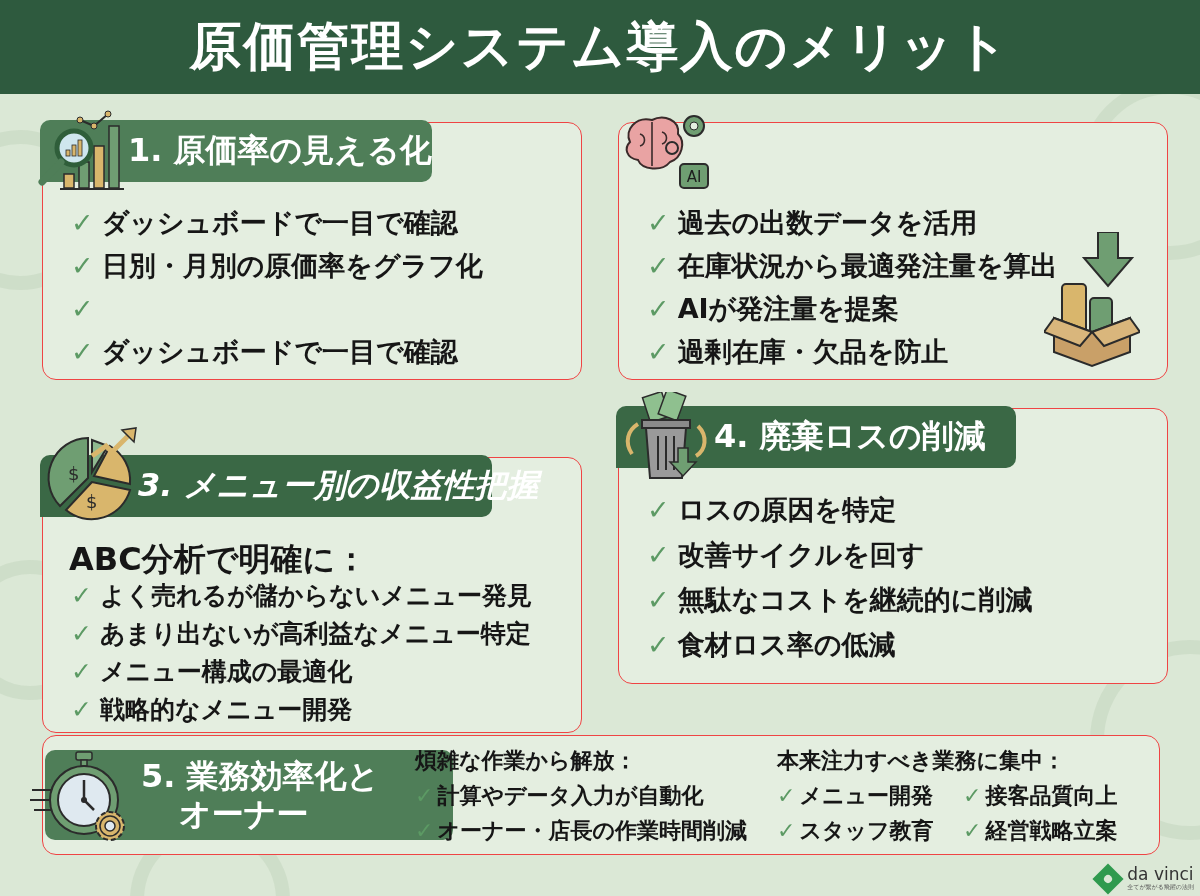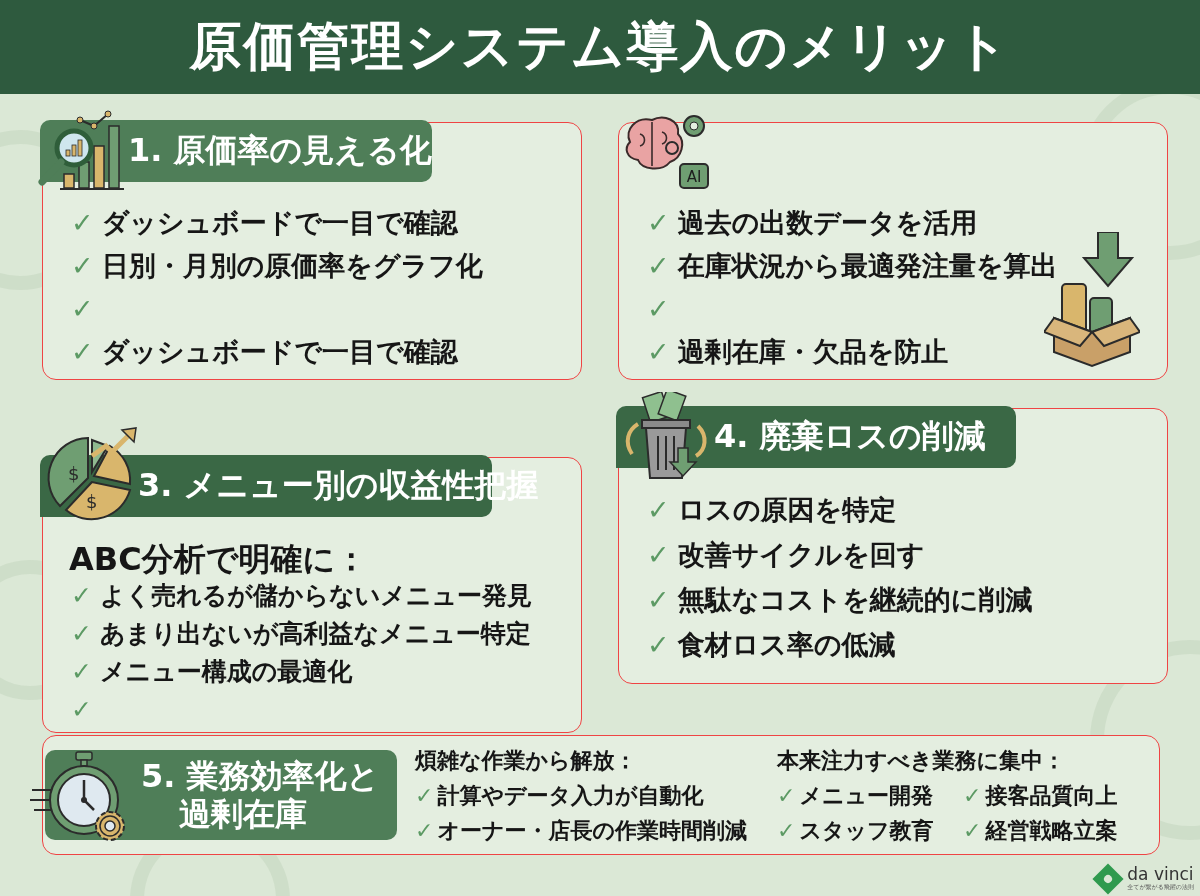--- a/index.html
+++ b/index.html
@@ -118,20 +118,21 @@
     <li style="font-size:27px;height:43px;">
         <span class="chk">✓</span>
         <span>過去の出数データを活用</span>
       </li>
     <li style="font-size:27px;height:43px;">
         <span class="chk">✓</span>
         <span>在庫状況から最適発注量を算出</span>
       </li>
     <li style="font-size:27px;height:43px;">
         <span class="chk">✓</span>
+        <span>AIが発注量を提案</span>
       </li>
     <li style="font-size:27px;height:43px;">
         <span class="chk">✓</span>
         <span>過剰在庫・欠品を防止</span>
       </li>
   </ul>
 </div>
 <svg class="icon" style="left:622px;top:112px;" width="90" height="82" viewBox="0 0 90 82">
   <path d="M8 30 C2 18 14 4 30 8 C42 2 58 8 56 22 C64 30 60 46 48 50 C40 60 20 58 16 48 C4 46 2 36 8 30 Z" fill="#e9a3a3" stroke="#3a2a2a" stroke-width="2"></path>
   <path d="M30 10 L30 54 M18 22 C24 24 24 32 18 34 M40 20 C46 22 46 30 40 32" fill="none" stroke="#3a2a2a" stroke-width="1.6"></path>
@@ -144,39 +145,40 @@
 <svg class="icon" style="left:1044px;top:232px;" width="96" height="136" viewBox="0 0 96 136">
   <polygon points="54,0 74,0 74,26 88,26 64,54 40,26 54,26" fill="#6f9e72" stroke="#2b2b2b" stroke-width="2"></polygon>
   <rect x="18" y="52" width="24" height="50" rx="4" fill="#d9b66c" stroke="#2b2b2b" stroke-width="2"></rect>
   <rect x="46" y="66" width="22" height="36" rx="4" fill="#6f9e72" stroke="#2b2b2b" stroke-width="2"></rect>
   <polygon points="10,86 48,100 86,86 86,120 48,134 10,120" fill="#c9a068" stroke="#2b2b2b" stroke-width="2"></polygon>
   <polygon points="10,86 0,100 36,114 48,100" fill="#d9b67c" stroke="#2b2b2b" stroke-width="2"></polygon>
   <polygon points="86,86 96,100 60,114 48,100" fill="#d9b67c" stroke="#2b2b2b" stroke-width="2"></polygon>
 </svg>
 
 <div class="card" style="left:42px;top:457px;width:540px;height:276px;">
-  <div class="tab dark" style="left:-3px;top:-3px;width:452px;height:62px;padding-left:98px;font-size:32px;">
+  <div class="tab dark" style="left:-3px;top:-3px;width:452px;height:62px;padding-left:98px;font-size:32px;font-style:italic;">
     <span>3. メニュー別の収益性把握</span>
   </div>
   <div class="lead" style="left:26px;top:80px;font-size:32px;">ABC分析で明確に：</div>
   <ul class="checks" style="left:28px;top:118px;">
     <li style="font-size:25px;height:38px;">
         <span class="chk">✓</span>
         <span>よく売れるが儲からないメニュー発見</span>
       </li>
     <li style="font-size:25px;height:38px;">
         <span class="chk">✓</span>
         <span>あまり出ないが高利益なメニュー特定</span>
       </li>
     <li style="font-size:25px;height:38px;">
         <span class="chk">✓</span>
         <span>メニュー構成の最適化</span>
       </li>
     <li style="font-size:25px;height:38px;">
         <span class="chk">✓</span>
+        <span>戦略的なメニュー開発</span>
       </li>
   </ul>
 </div>
 <svg class="icon" style="left:38px;top:424px;" width="110" height="100" viewBox="0 0 110 100">
   <path d="M50 54 L50 14 A40 40 0 0 0 22 82 Z" fill="#6f9e72" stroke="#2b2b2b" stroke-width="2"></path>
   <path d="M54 58 L28 86 A40 40 0 0 0 92 66 Z" fill="#d9b66c" stroke="#2b2b2b" stroke-width="2"></path>
   <path d="M56 52 L92 60 A40 40 0 0 0 72 22 Z" fill="#d9b66c" stroke="#2b2b2b" stroke-width="2"></path>
   <path d="M54 16 L54 48 L70 22 Z" fill="#8fb98f" stroke="#2b2b2b" stroke-width="2"></path>
   <polyline points="54,32 68,22 74,28 92,10" fill="none" stroke="#d9b66c" stroke-width="5"></polyline>
   <polygon points="84,6 98,4 96,18" fill="#d9b66c" stroke="#2b2b2b" stroke-width="1.5"></polygon>
@@ -214,23 +216,23 @@
   <path d="M24 36 L64 36 L60 86 L28 86 Z" fill="#9a9a9a" stroke="#2b2b2b" stroke-width="2"></path>
   <line x1="36" y1="44" x2="36" y2="78" stroke="#2b2b2b" stroke-width="2"></line>
   <line x1="44" y1="44" x2="44" y2="78" stroke="#2b2b2b" stroke-width="2"></line>
   <line x1="52" y1="44" x2="52" y2="78" stroke="#2b2b2b" stroke-width="2"></line>
   <path d="M10 62 C2 50 6 38 16 32" fill="none" stroke="#d9b66c" stroke-width="4"></path>
   <path d="M76 34 C86 44 84 58 74 64" fill="none" stroke="#d9b66c" stroke-width="4"></path>
   <polygon points="56,56 66,56 66,70 74,70 61,84 48,70 56,70" fill="#6f9e72" stroke="#2b2b2b" stroke-width="1.5"></polygon>
 </svg>
 
 <div class="card" style="left:42px;top:735px;width:1118px;height:120px;">
-  <div class="tab" style="left:2px;top:14px;width:352px;height:90px;padding-left:96px;font-size:32px;border-radius:10px;flex-direction:column;align-items:flex-start;justify-content:center;line-height:1.2;">
+  <div class="tab" style="left:2px;top:14px;width:408px;height:90px;padding-left:96px;font-size:32px;border-radius:10px;flex-direction:column;align-items:flex-start;justify-content:center;line-height:1.2;">
     <span>5. 業務効率化と</span>
-    <span style="padding-left:38px;">過剰在庫</span>
+    <span style="padding-left:38px;">オーナー</span>
   </div>
   <div class="lead" style="left:372px;top:10px;font-size:22px;">煩雑な作業から解放：</div>
   <ul class="checks" style="left:372px;top:42px;">
     <li style="font-size:22px;height:35px;">
         <span class="chk" style="margin-right:4px;">✓</span>
         <span>計算やデータ入力が自動化</span>
       </li>
     <li style="font-size:22px;height:35px;">
         <span class="chk" style="margin-right:4px;">✓</span>
         <span>オーナー・店長の作業時間削減</span>

